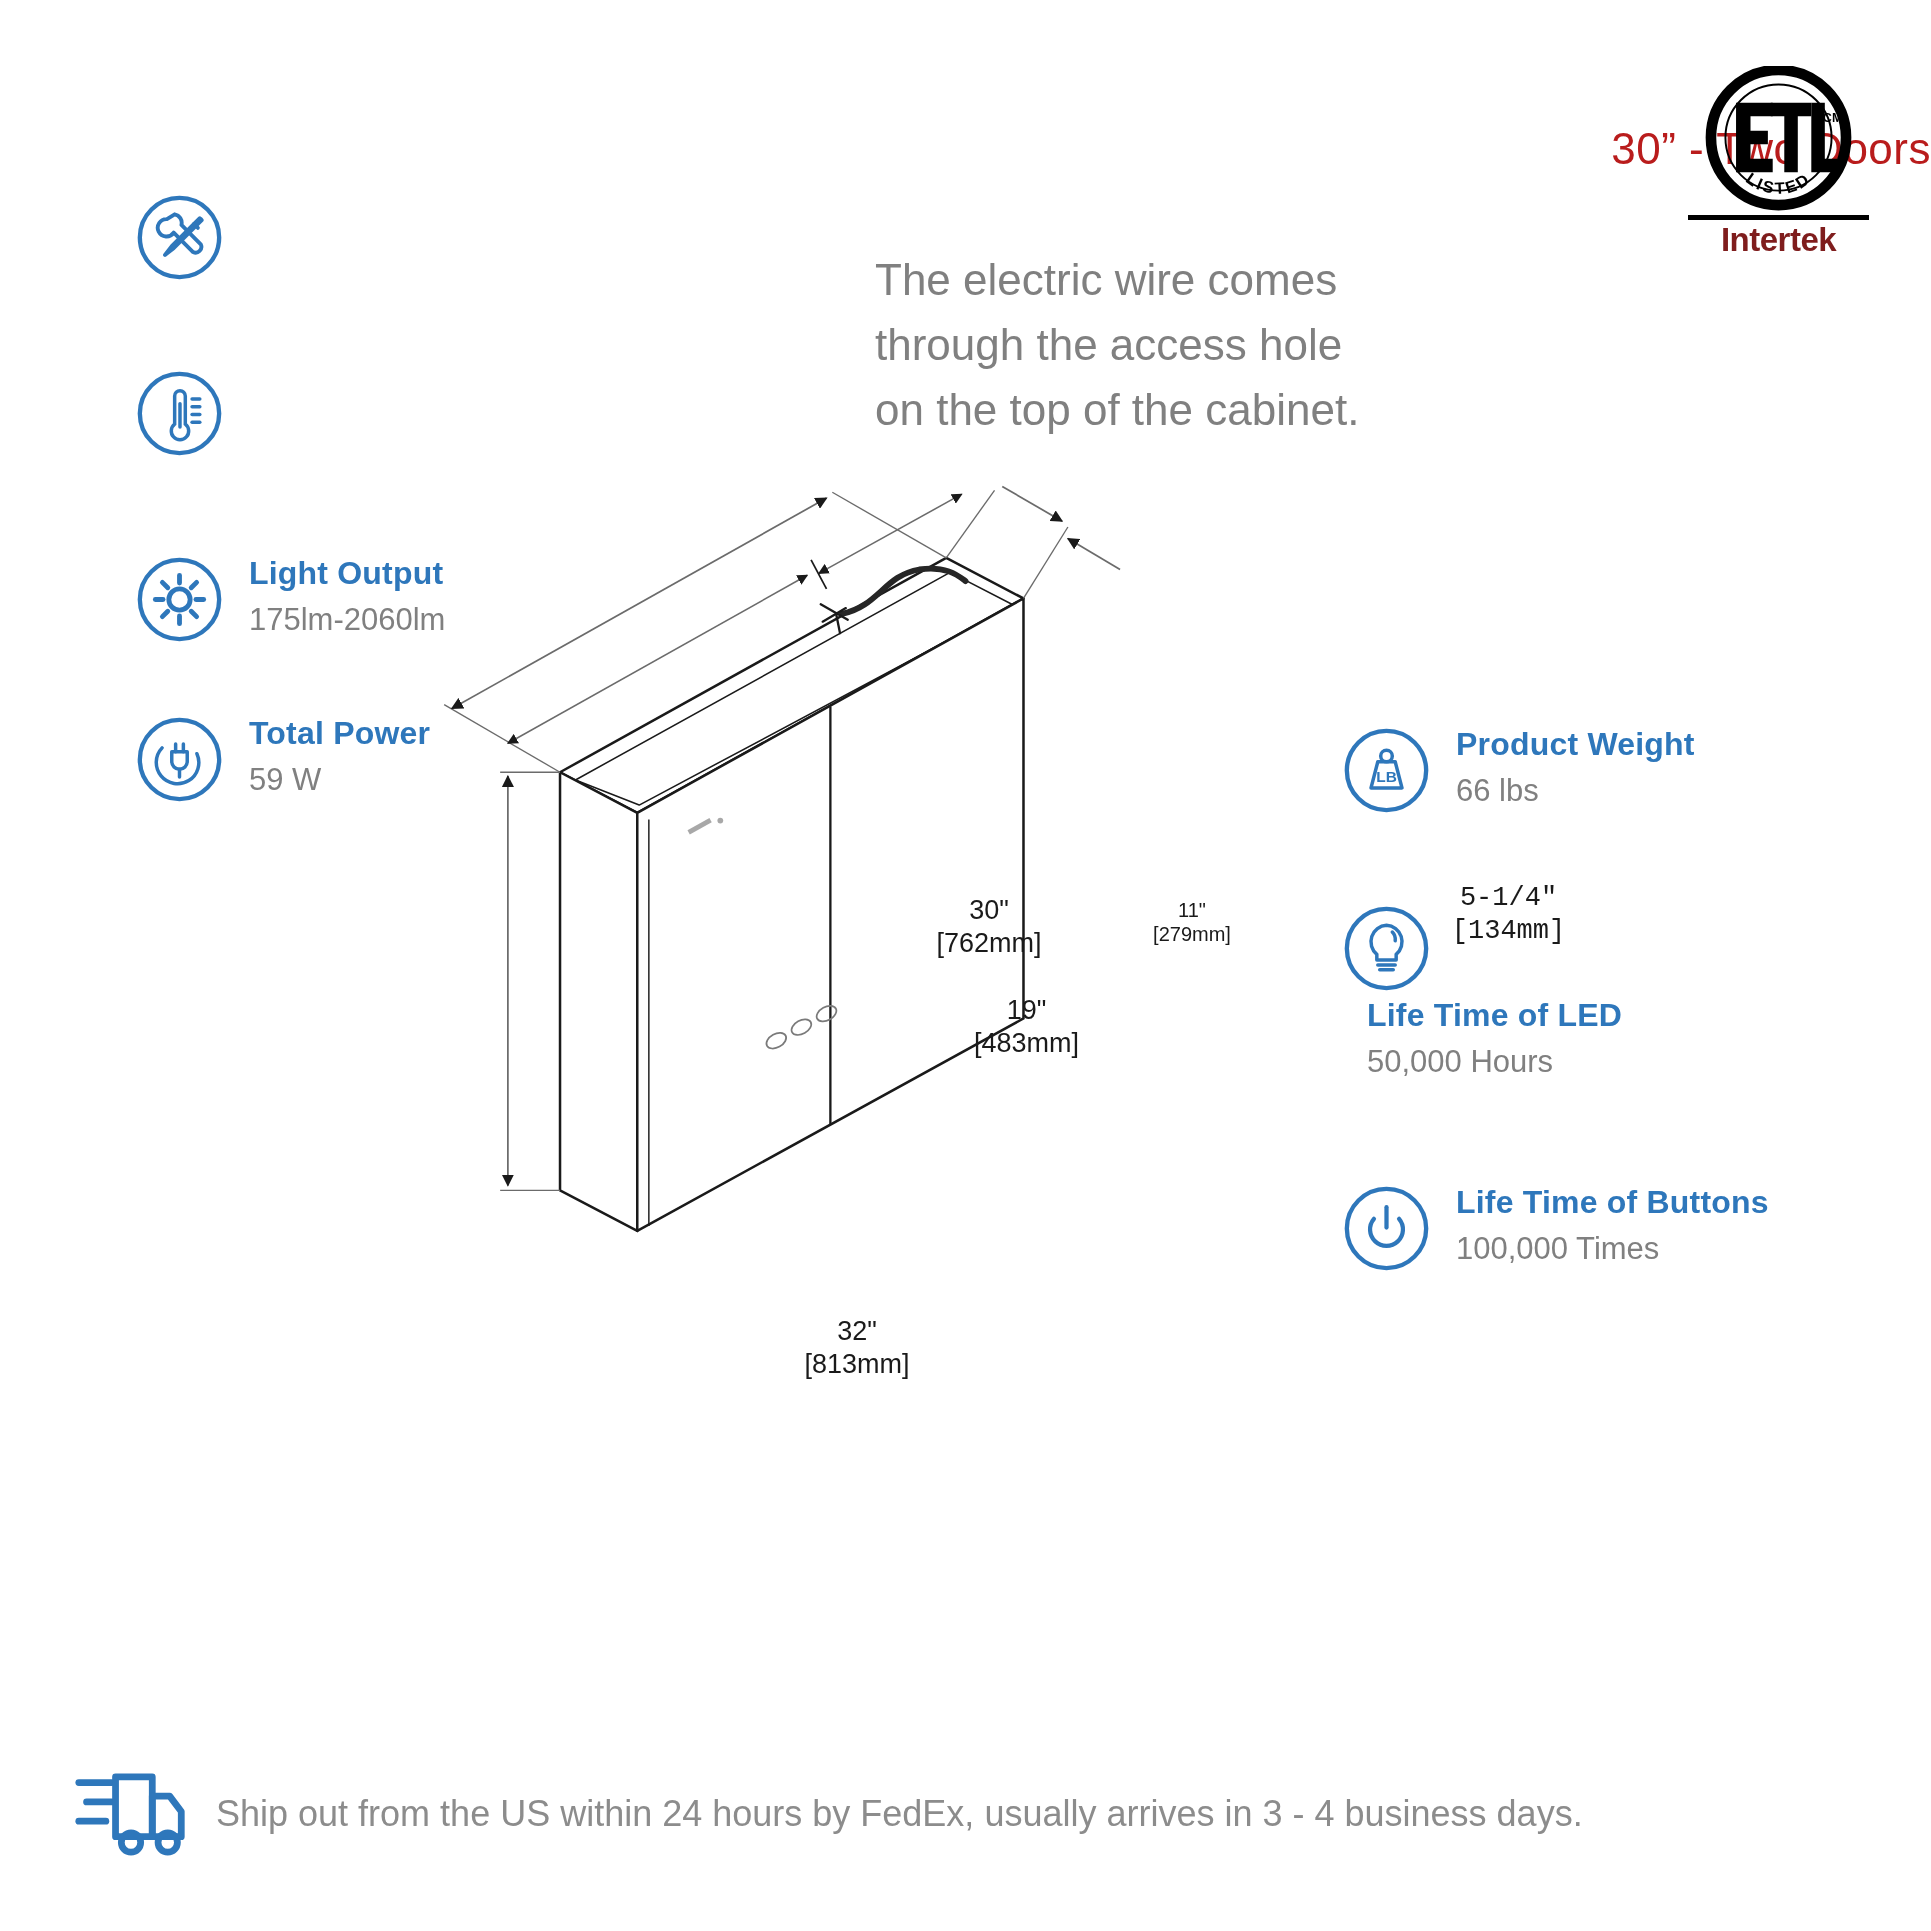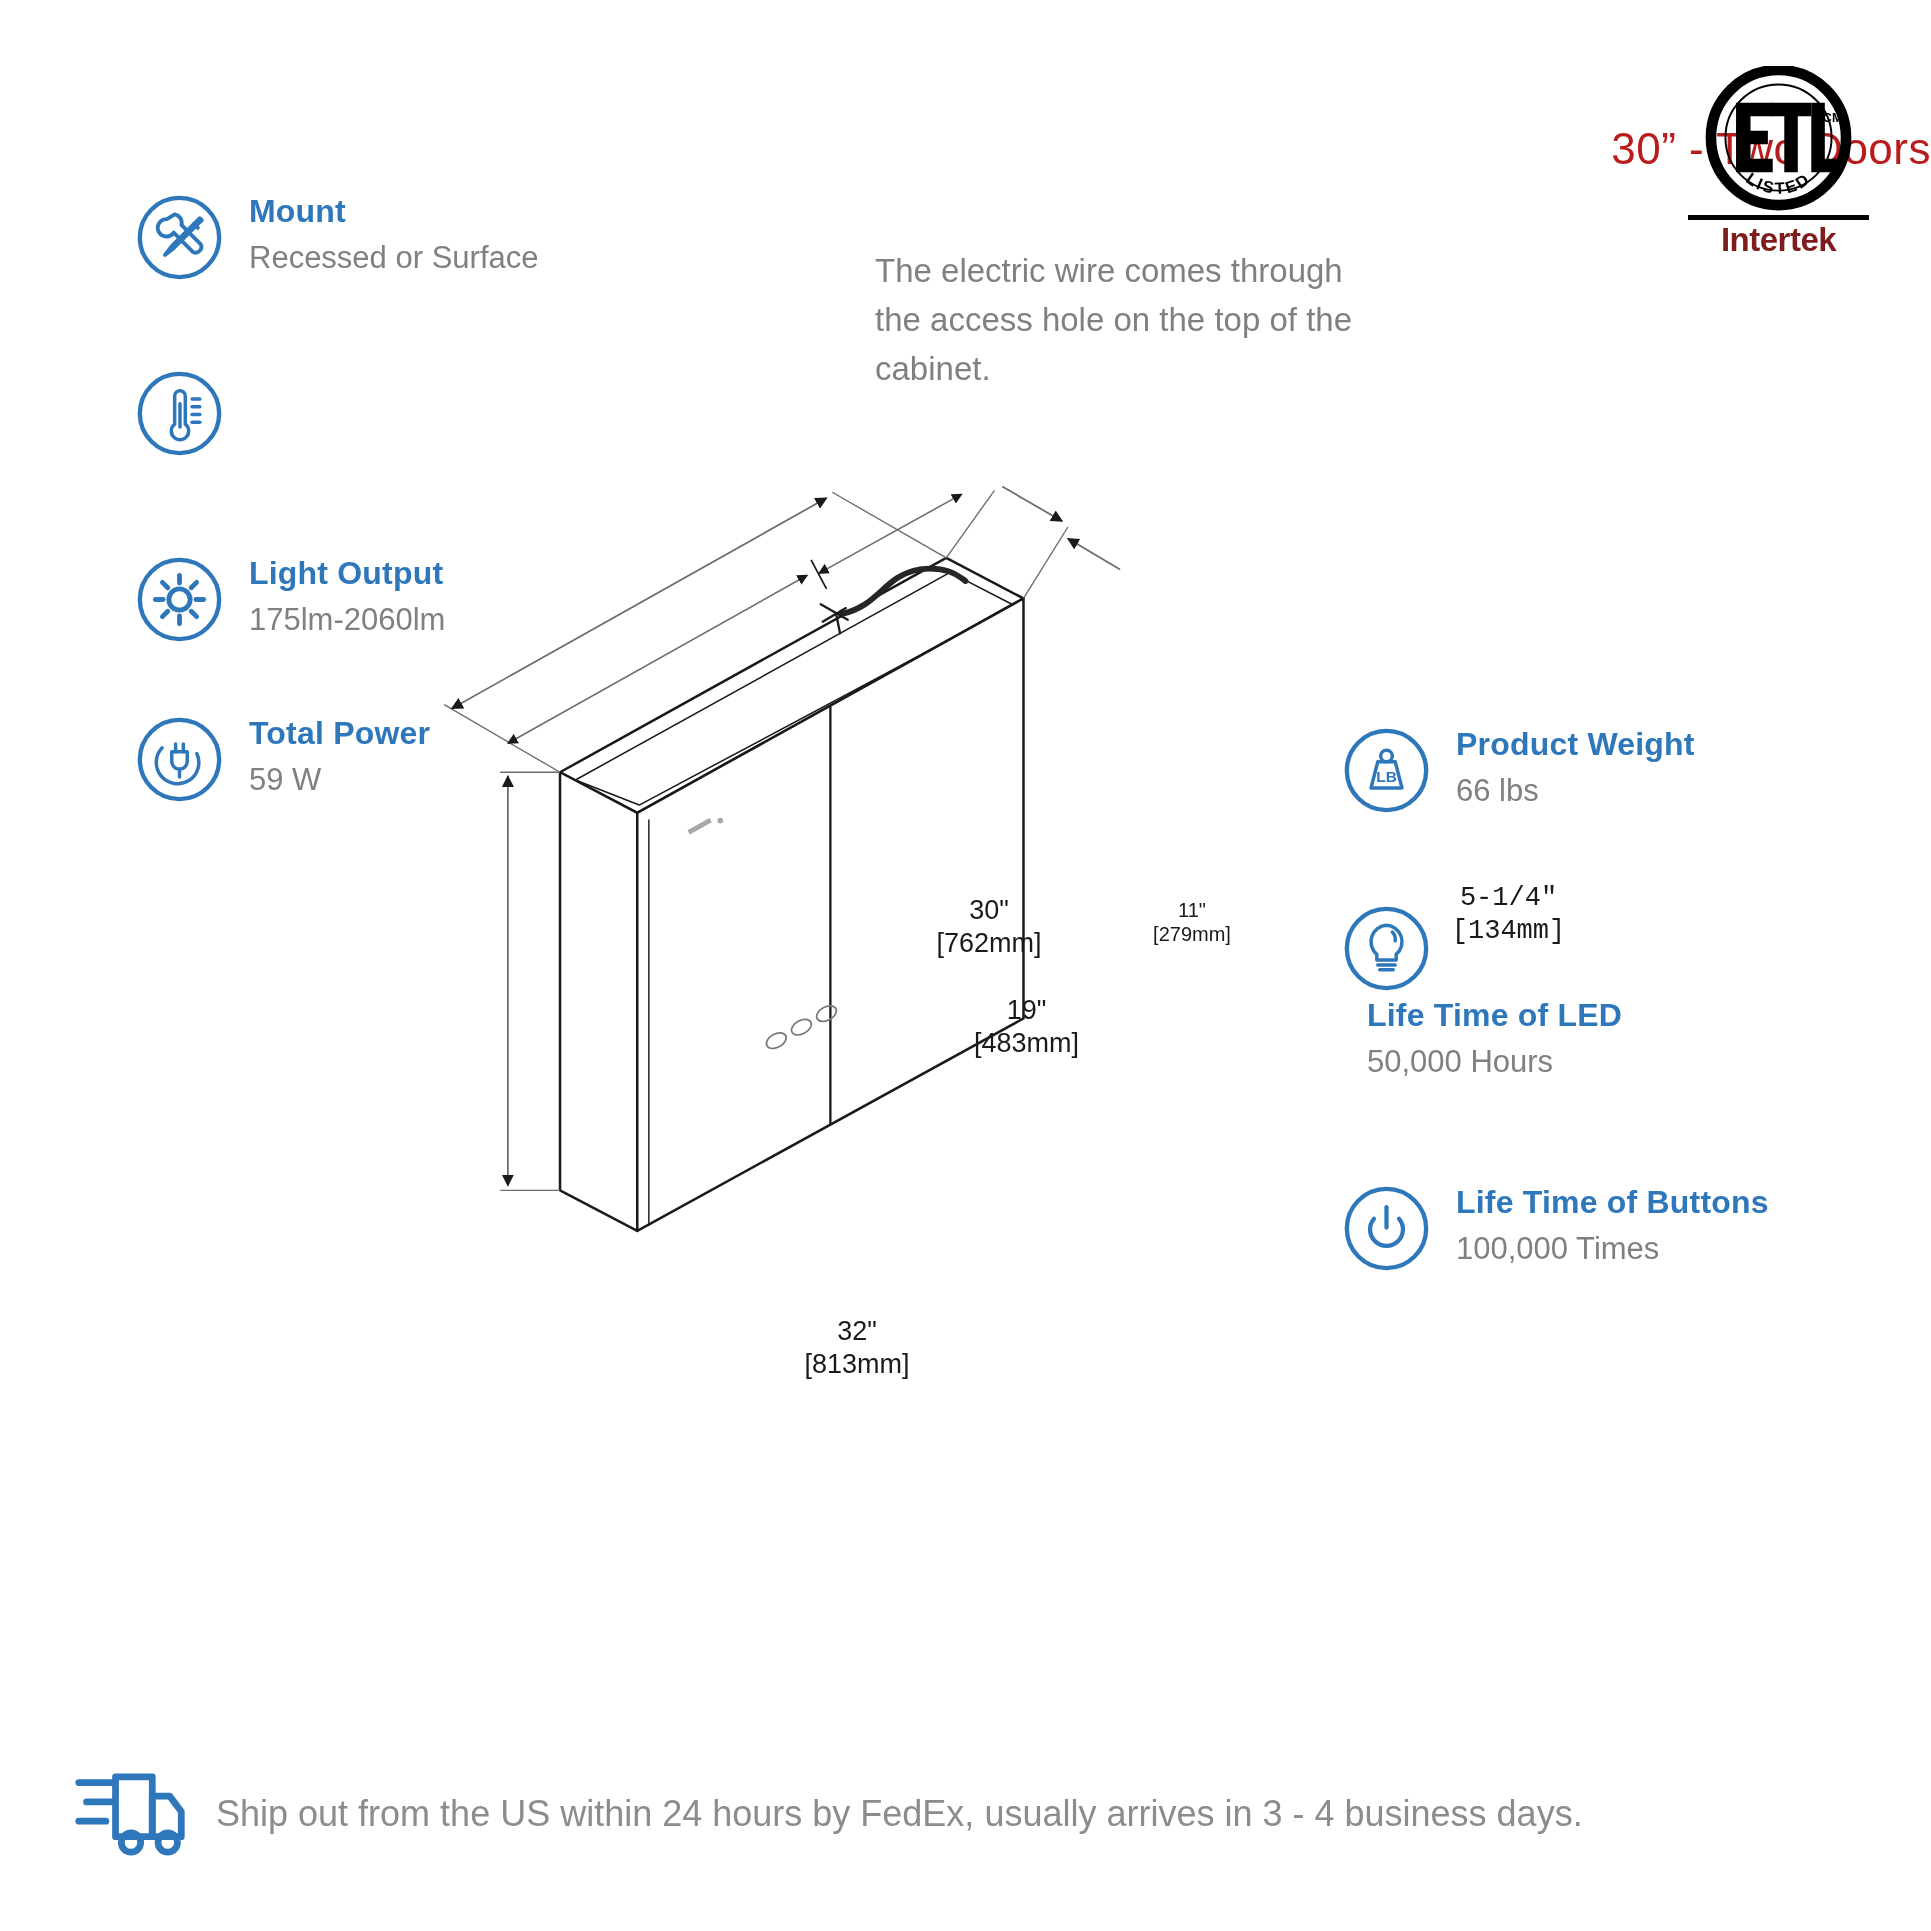--- a/index.html
+++ b/index.html
@@ -88,21 +88,21 @@
   #feature-weight       { left: 1342px; top: 722px;  }
   #feature-led-life     { left: 1342px; top: 900px; flex-direction: column;  }
   #feature-button-life  { left: 1342px; top: 1180px; }
 
   
   #wire-note {
     position: absolute;
     left: 875px;
     top: 247px;
     width: 502px;
-    font-size: 33px;
+    font-size: 44px;
     line-height: 1.48;
     color: #808080;
   }
 
   
   #drawing {
     position: absolute;
     left: 386px;
     top: 415px;
     width: 966px;
@@ -183,24 +183,20 @@
     <svg width="89" height="89" viewBox="0 0 92 92">
       <circle cx="46" cy="46" r="41" fill="none" stroke="#2e77bb" stroke-width="4.5"></circle>
       <g stroke="#2e77bb" stroke-width="4" fill="none" stroke-linecap="round" stroke-linejoin="round">
 
         <path d="M 33 27 a 9 9 0 1 0 7 14 L 60 61 a 6 6 0 0 0 8 -8 L 48 33 a 9 9 0 0 0 -7 -11 Z"></path>
 
         <path d="M 67 26 l -6 6 -23 23 -7 9 9 -7 23 -23 6 -6 a 4 4 0 0 0 -2 -2 Z"></path>
         <path d="M 61 32 l 4 4"></path>
       </g>
     </svg>
-  </div>
-  <div class="ftext">
-    <div class="ftitle">Mount</div>
-    <div class="fvalue">Recessed or Surface</div>
   </div>
 </div>
 
 <div class="feature" id="feature-color-temp">
   <div class="icon-wrap">
     <svg width="89" height="89" viewBox="0 0 92 92">
       <circle cx="46" cy="46" r="41" fill="none" stroke="#2e77bb" stroke-width="4.5"></circle>
       <g stroke="#2e77bb" stroke-width="3.6" fill="none" stroke-linecap="round">
         <path d="M 41 57 L 41 28 a 5.5 5.5 0 0 1 11 0 L 52 57 a 9 9 0 1 1 -11 0 Z"></path>
         <line x1="46.5" y1="36" x2="46.5" y2="60"></line>

